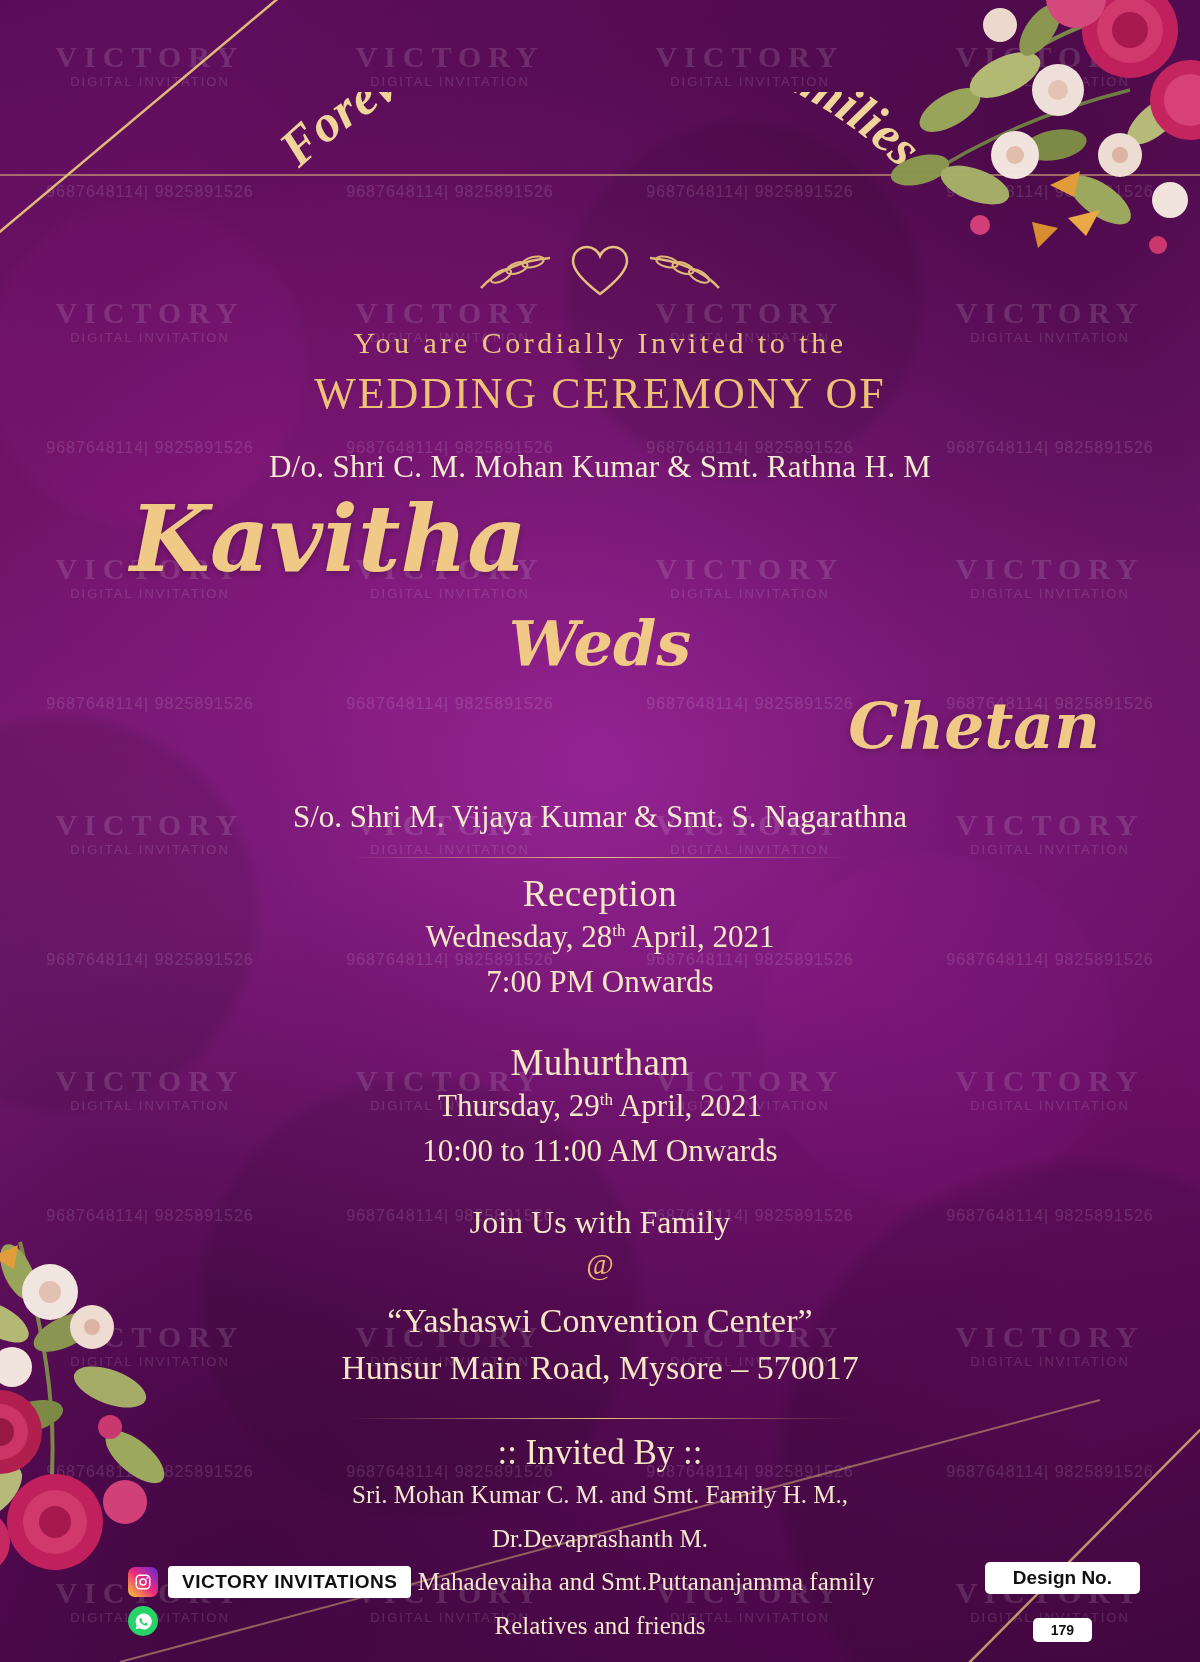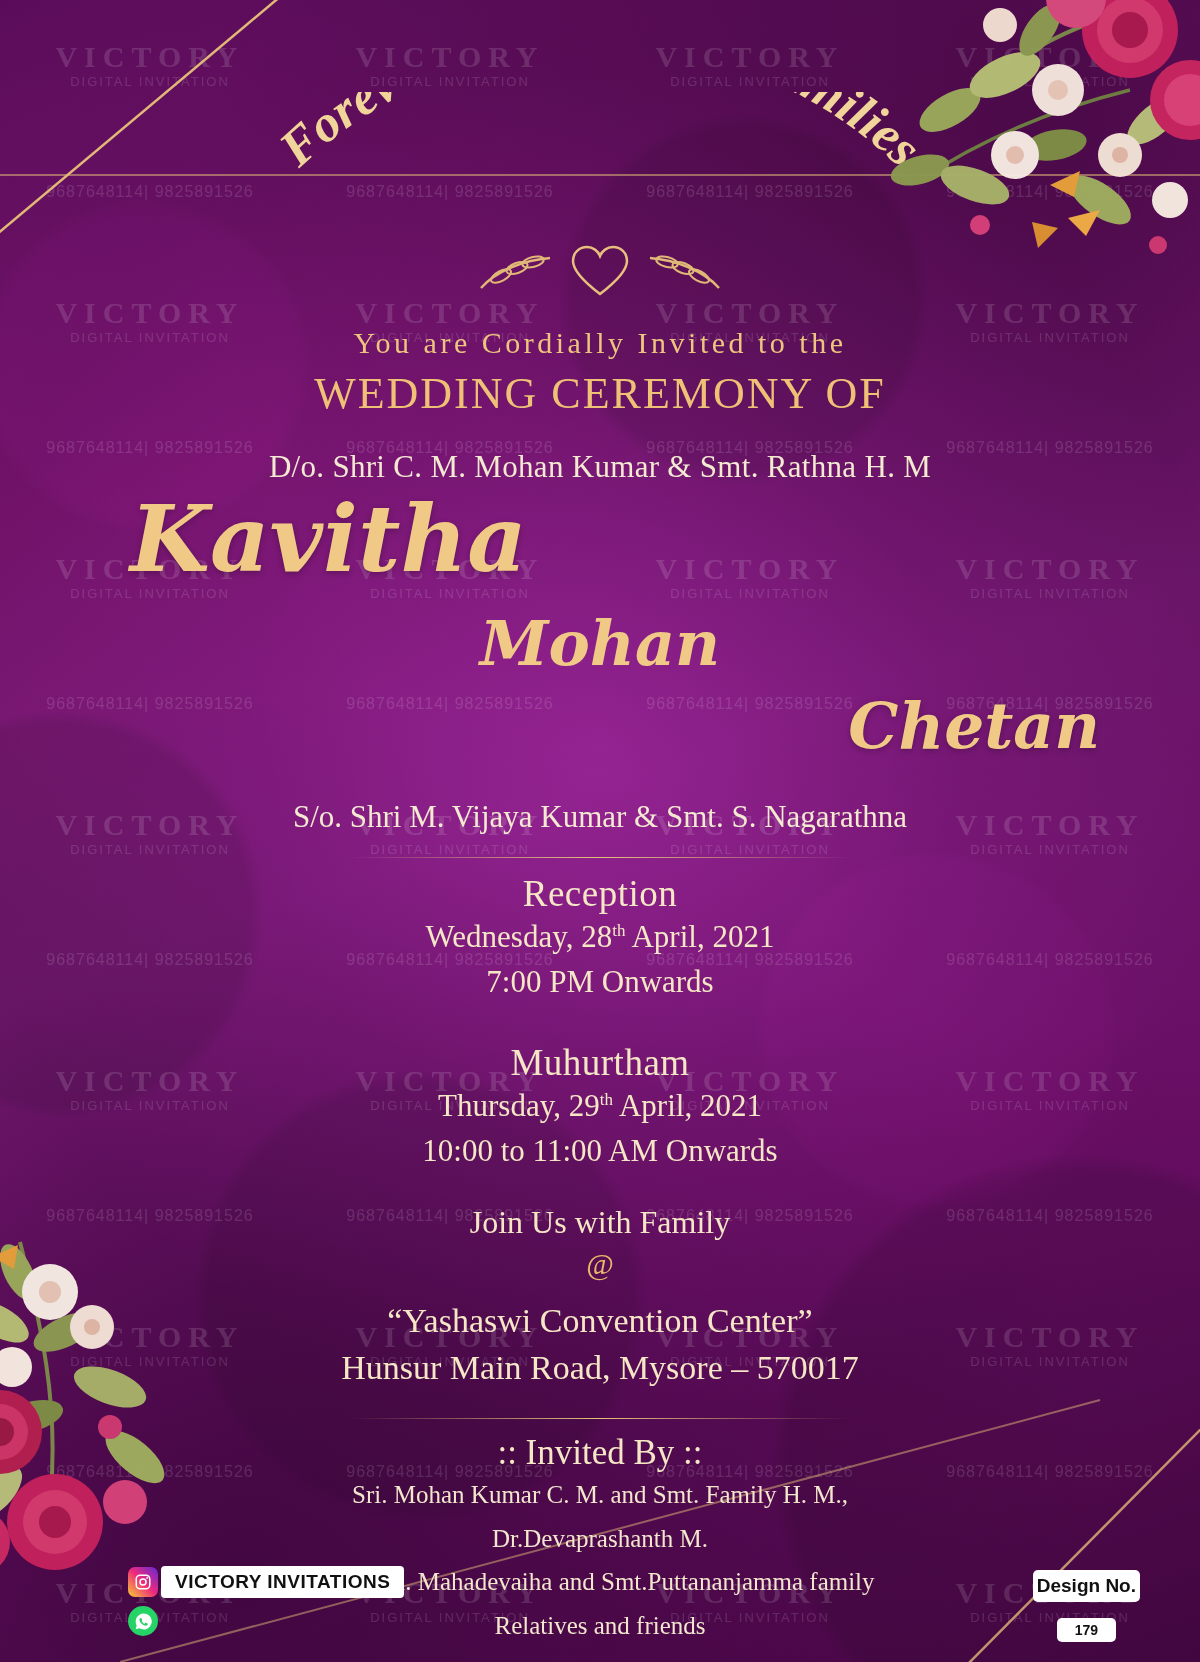--- a/index.html
+++ b/index.html
@@ -203,21 +203,21 @@
   
   .brandbar {
     position: absolute;
     left: 128px;
     bottom: 18px;
     z-index: 8;
   }
   .brand-row {
     display: flex;
     align-items: center;
-    gap: 3px;
+    gap: 10px;
     margin-bottom: 8px;
   }
   .brand-chip {
     background: #ffffff;
     color: #111;
     font-family: "Liberation Sans", sans-serif;
     font-size: 19px;
     font-weight: 700;
     padding: 5px 14px;
     border-radius: 4px;
@@ -236,24 +236,24 @@
     bottom: 20px;
     z-index: 8;
     text-align: center;
   }
   .design-chip {
     background: #ffffff;
     color: #111;
     font-family: "Liberation Sans", sans-serif;
     font-size: 19px;
     font-weight: 700;
-    padding: 5px 4px;
+    padding: 5px 28px;
     border-radius: 5px;
     display: inline-block;
-    margin-bottom: 16px;
+    margin-bottom: 24px;
   }
   .design-num {
     background: #ffffff;
     color: #111;
     font-family: "Liberation Sans", sans-serif;
     font-size: 14px;
     font-weight: 700;
     padding: 4px 18px;
     border-radius: 5px;
     display: inline-block;
@@ -547,21 +547,21 @@
 
     <div class="cordial">You are Cordially Invited to the</div>
     <div class="ceremony">WEDDING CEREMONY OF</div>
 
     <div class="parents">D/o. Shri C. M. Mohan Kumar  &amp;  Smt. Rathna H. M</div>
 
     <div class="name-row">
       <div class="bride">Kavitha</div>
     </div>
     <div class="name-row" style="height:92px;">
-      <div class="weds">Mohan</div>
+      <div class="weds">Weds</div>
     </div>
     <div class="name-row" style="height:96px;">
       <div class="groom">Chetan</div>
     </div>
 
     <div class="parents2">S/o. Shri M. Vijaya Kumar &amp; Smt. S. Nagarathna</div>
 
     <div class="divider"></div>
 
     <div class="event-block">

